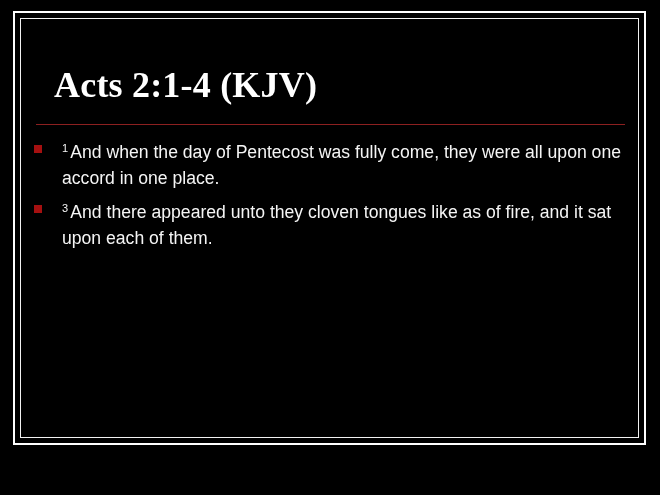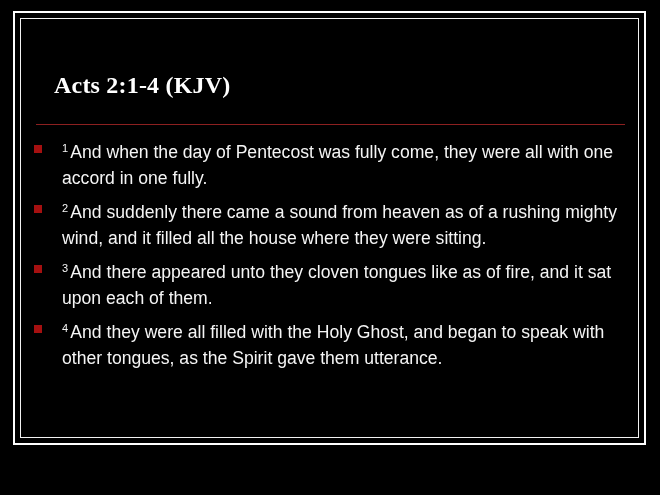--- a/index.html
+++ b/index.html
@@ -58,21 +58,21 @@
   
   .title-block {
     position: absolute;
     left: 26px;
     top: 38px;
     width: 560px;
   }
   .slide-title {
     font-family: "Liberation Serif", "DejaVu Serif", serif;
     font-weight: bold;
-    font-size: 24px;
+    font-size: 36px;
     line-height: 42px;
     color: #ffffff;
     letter-spacing: 0.2px;
     white-space: nowrap;
     margin: 0;
   }
 
   
   .title-rule {
     position: absolute;
@@ -134,34 +134,26 @@
     <div class="title-block">
       <h1 class="slide-title">Acts 2:1-4 (KJV)</h1>
     </div>
 
     <div class="title-rule"></div>
 
     <ul class="bullet-list">
 
       <li class="bullet-item">
         <span class="bullet-marker"></span>
-        <span class="verse-num">1</span><span class="verse-text">And when the day of Pentecost was fully come, they were all with one accord in one fully.</span>
+        <span class="verse-num">1</span><span class="verse-text">And when the day of Pentecost was fully come, they were all upon one accord in one place.</span>
       </li>
 
-      <li class="bullet-item">
-        <span class="bullet-marker"></span>
-        <span class="verse-num">2</span><span class="verse-text">And suddenly there came a sound from heaven as of a rushing mighty wind, and it filled all the house where they were sitting.</span>
-      </li>
 
       <li class="bullet-item">
         <span class="bullet-marker"></span>
         <span class="verse-num">3</span><span class="verse-text">And there appeared unto they cloven tongues like as of fire, and it sat upon each of them.</span>
       </li>
 
-      <li class="bullet-item">
-        <span class="bullet-marker"></span>
-        <span class="verse-num">4</span><span class="verse-text">And they were all filled with the Holy Ghost, and began to speak with other tongues, as the Spirit gave them utterance.</span>
-      </li>
 
     </ul>
 
   </div>
 </div>
 
 </body></html>

